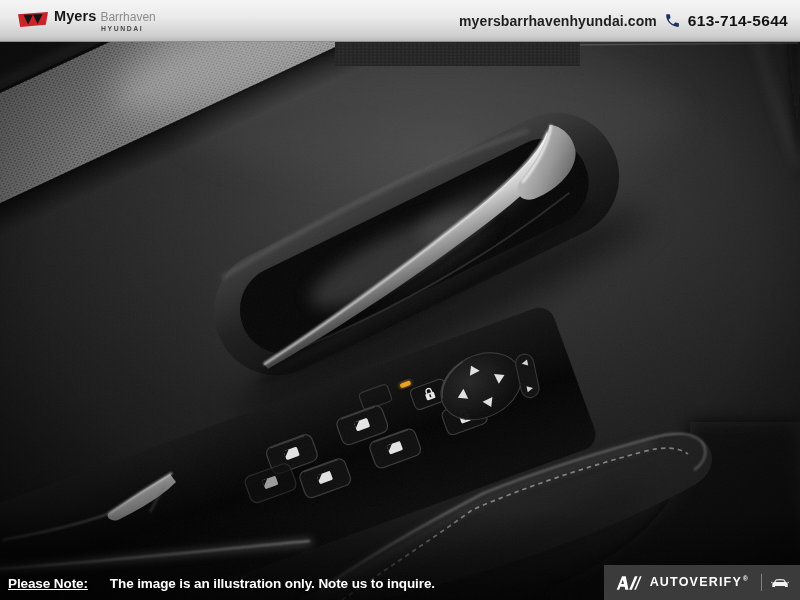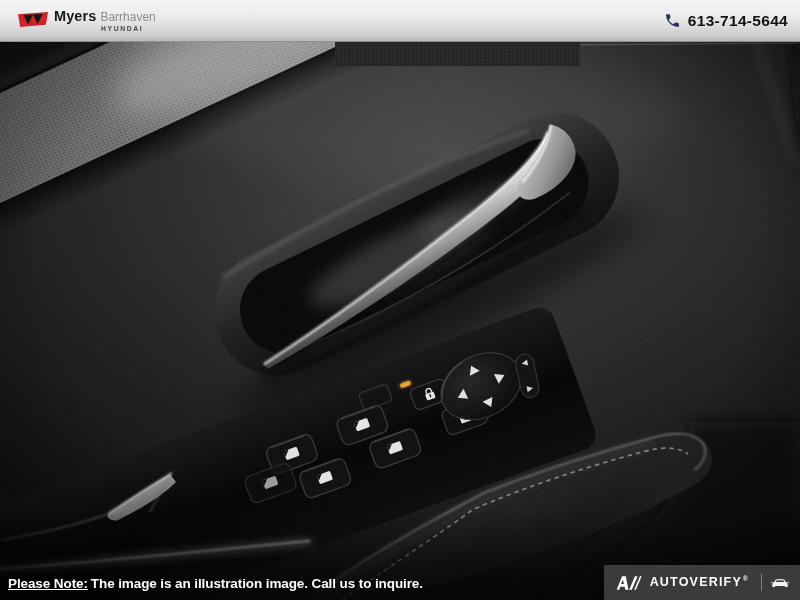--- a/index.html
+++ b/index.html
@@ -18,21 +18,21 @@
   .dealer-loc{font-size:12px;font-weight:400;color:#8b8b8b;}
   .dealer-brand{font-size:6.8px;font-weight:700;color:#4a4a4a;letter-spacing:1.6px;margin-left:47px;margin-top:1px;}
   .contact{display:flex;align-items:center;gap:7px;}
   .site{font-size:14px;font-weight:700;color:#1f1f1f;letter-spacing:.1px;text-decoration:none;}
   .tel{font-size:15.5px;font-weight:700;color:#121212;letter-spacing:.3px;text-decoration:none;}
   
   .photo{position:absolute;top:42px;left:0;width:800px;height:558px;z-index:1;}
   
   .note{position:absolute;left:8px;bottom:9px;z-index:6;color:#fff;font-size:13.5px;font-weight:700;
         letter-spacing:-.1px;text-shadow:0 1px 2px rgba(0,0,0,.55);white-space:nowrap;}
-  .note .lbl{text-decoration:underline;margin-right:3px;}
+  .note .lbl{text-decoration:underline;margin-right:22px;}
   .badge{position:absolute;right:0;bottom:0;width:196px;height:35px;background:rgba(61,61,61,.96);
          z-index:6;display:flex;align-items:center;box-sizing:border-box;padding:0 10px 0 12px;gap:8px;cursor:pointer;}
   .badge .brand{color:#fff;font-weight:800;font-size:12.5px;letter-spacing:1.2px;white-space:nowrap;}
   .badge sup{color:#fff;font-size:6.5px;font-weight:700;vertical-align:super;margin-left:1px;}
   .badge .div{width:1px;height:17px;background:#9a9a9a;opacity:.75;margin-left:4px;flex:none;}
 </style>
 </head>
 <body>
 
 <div class="stage">
@@ -45,20 +45,21 @@
       </svg>
       <div class="names">
         <div class="row1">
           <span class="dealer-name">Myers</span>
           <span class="dealer-loc">Barrhaven</span>
         </div>
         <span class="dealer-brand">HYUNDAI</span>
       </div>
     </div>
     <div class="contact">
+      <a class="site" href="#">myersbarrhavenhyundai.com</a>
       <svg width="17" height="17" viewBox="0 0 24 24">
         <path fill="#1d3364" d="M6.62 10.79c1.44 2.83 3.76 5.14 6.59 6.59l2.2-2.21c.27-.27.67-.36 1.02-.24 1.12.37 2.33.57 3.57.57.55 0 1 .45 1 1V20c0 .55-.45 1-1 1-9.39 0-17-7.61-17-17 0-.55.45-1 1-1h3.5c.55 0 1 .45 1 1 0 1.25.2 2.45.57 3.57.11.35.03.74-.25 1.02l-2.2 2.2z"></path>
       </svg>
       <a class="tel" href="#">613-714-5644</a>
     </div>
   </div>
 
   <div class="photo">
   <svg width="800" height="558" viewBox="0 0 800 558">
     <defs>
@@ -277,21 +278,21 @@
       <path d="M-4,527 C100,520 220,507 310,499" stroke="#efefef" stroke-width="1.5" fill="none" opacity="0.9" filter="url(#b1)"></path>
     </g>
 
     <rect x="0" y="468" width="800" height="90" fill="url(#gBottom)"></rect>
     <rect width="800" height="558" filter="url(#fGrain)" opacity="0.05"></rect>
     <rect width="800" height="558" fill="url(#gVig)"></rect>
   </svg>
   </div>
 
   <div class="note">
-    <span class="lbl">Please Note:</span><span>The image is an illustration image. Call us to inquire.</span>
+    <span class="lbl">Please Note:</span><span>The image is an illustration only. Note us to inquire.</span>
   </div>
 
   <div class="badge">
     <svg width="32" height="20" viewBox="0 0 38 22">
       <path fill="#fff" fill-rule="evenodd" d="M1,21 L9,1 L14.5,1 L18.5,21 L13.8,21 L12.8,16.5 L6.2,16.5 L4.8,21 Z M7.6,12.6 L11.8,12.6 L10.2,6.2 Z"></path>
       <polygon fill="#fff" points="19.5,21 28,1 32,1 23.5,21"></polygon>
       <polygon fill="#fff" points="27,21 35.5,1 38,1 29.5,21"></polygon>
     </svg>
     <span class="brand"><span>AUTOVERIFY</span><sup>®</sup></span>
     <span class="div"></span>

